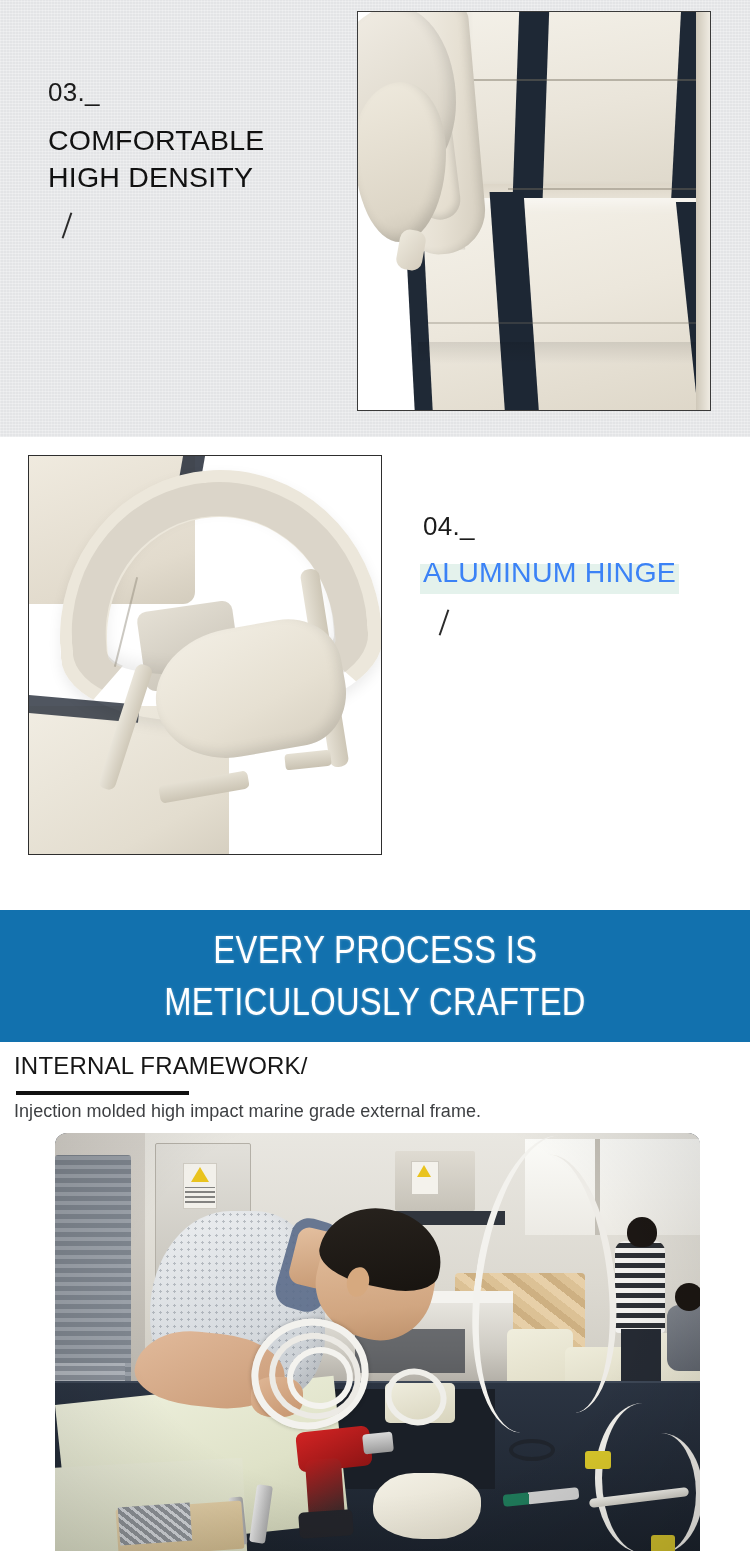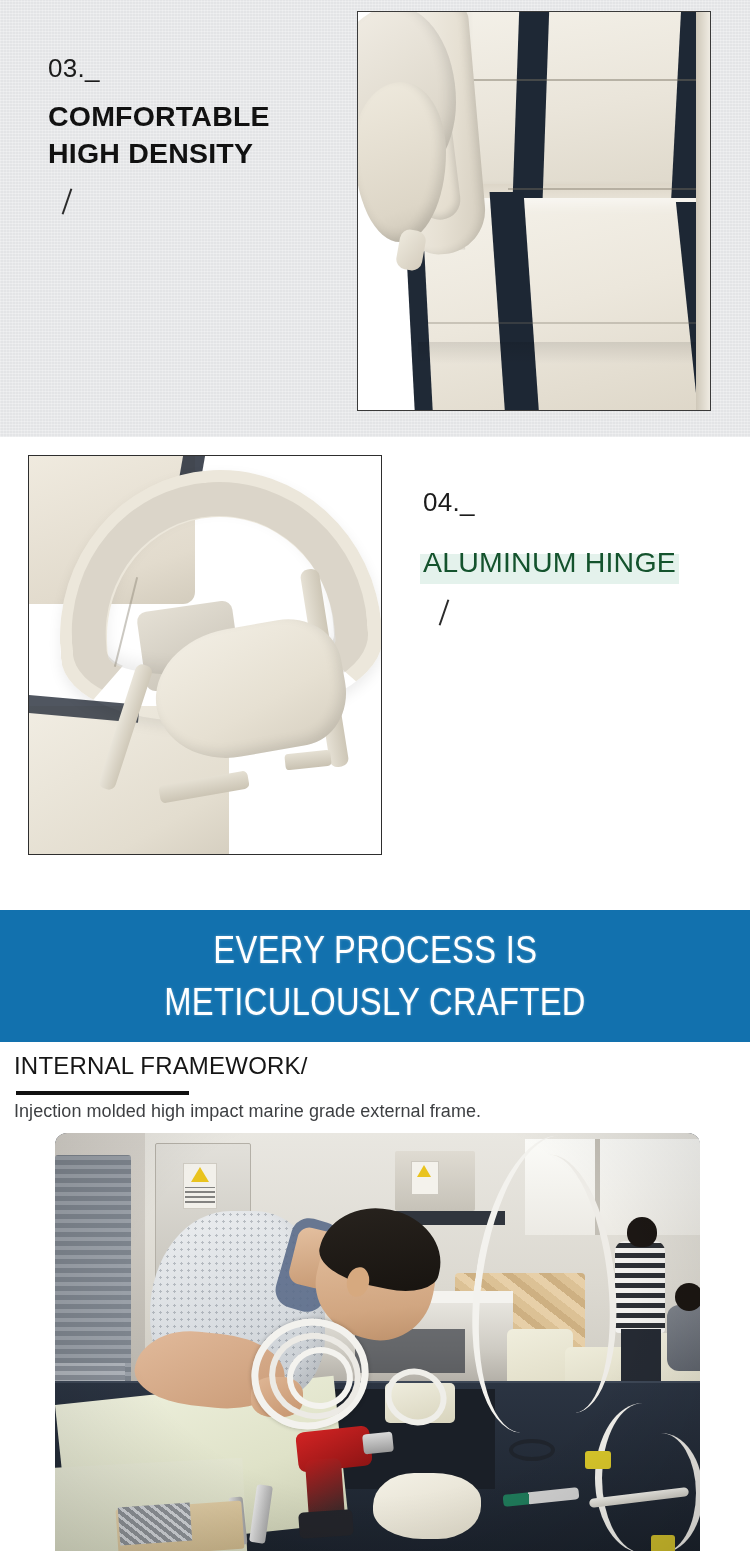--- a/index.html
+++ b/index.html
@@ -16,25 +16,25 @@
     position:absolute; left:0; top:0; width:750px; height:437px;
     background:
       repeating-linear-gradient(0deg, rgba(255,255,255,.30) 0 1px, rgba(0,0,0,0) 1px 3px),
       repeating-linear-gradient(90deg, rgba(255,255,255,.22) 0 1px, rgba(0,0,0,0) 1px 3px),
       #e3e4e6;
   }
   .sec03-text { position:absolute; left:48px; top:55px; width:310px; }
 
   .num {
     font-size:26px; font-weight:400; color:#1b1b1b;
-    letter-spacing:.3px; line-height:1;
+    letter-spacing:.3px; line-height:1;margin-top:24px;
   }
 
   .head {
-    font-size:28.5px; font-weight:700; color:#111111;
+    font-size:28.5px; font-weight:400; color:#111111;
     line-height:37px; letter-spacing:.2px; margin-top:17px;
     white-space:pre-line;
   }
   .head-hl { position:relative; display:inline-block; }
   .head-hl::before {
     content:""; position:absolute; left:-3px; right:-3px; top:28%; bottom:-8%;
     background:rgba(205,232,220,.55); z-index:-1;
   }
 
   .slash {
@@ -226,22 +226,22 @@
     background:linear-gradient(160deg,#ded8ca,#b9b2a3);
     border-radius:10px; transform:rotate(-8deg); opacity:.8;
   }
   .p2-seam {
     position:absolute; left:96px; top:120px; width:2px; height:92px;
     background:rgba(140,132,118,.45); transform:rotate(14deg);
   }
 
   .sec04-text { position:absolute; left:423px; top:489px; width:300px; }
   .head04 {
-    font-size:28.5px; font-weight:400; color:#14532d;
-    line-height:37px; letter-spacing:.2px; margin-top:29px;
+    font-size:28.5px; font-weight:400; color:#3b82f6;
+    line-height:37px; letter-spacing:.2px; margin-top:15px;
   }
   .slash04 { margin:16px 0 0 12px; }
   .body04 { margin-top:18px; }
 
   
   .banner {
     position:absolute; left:0; top:910px; width:750px; height:132px;
     background:#1271ae; display:flex; flex-direction:column;
     align-items:center; justify-content:center;
   }

